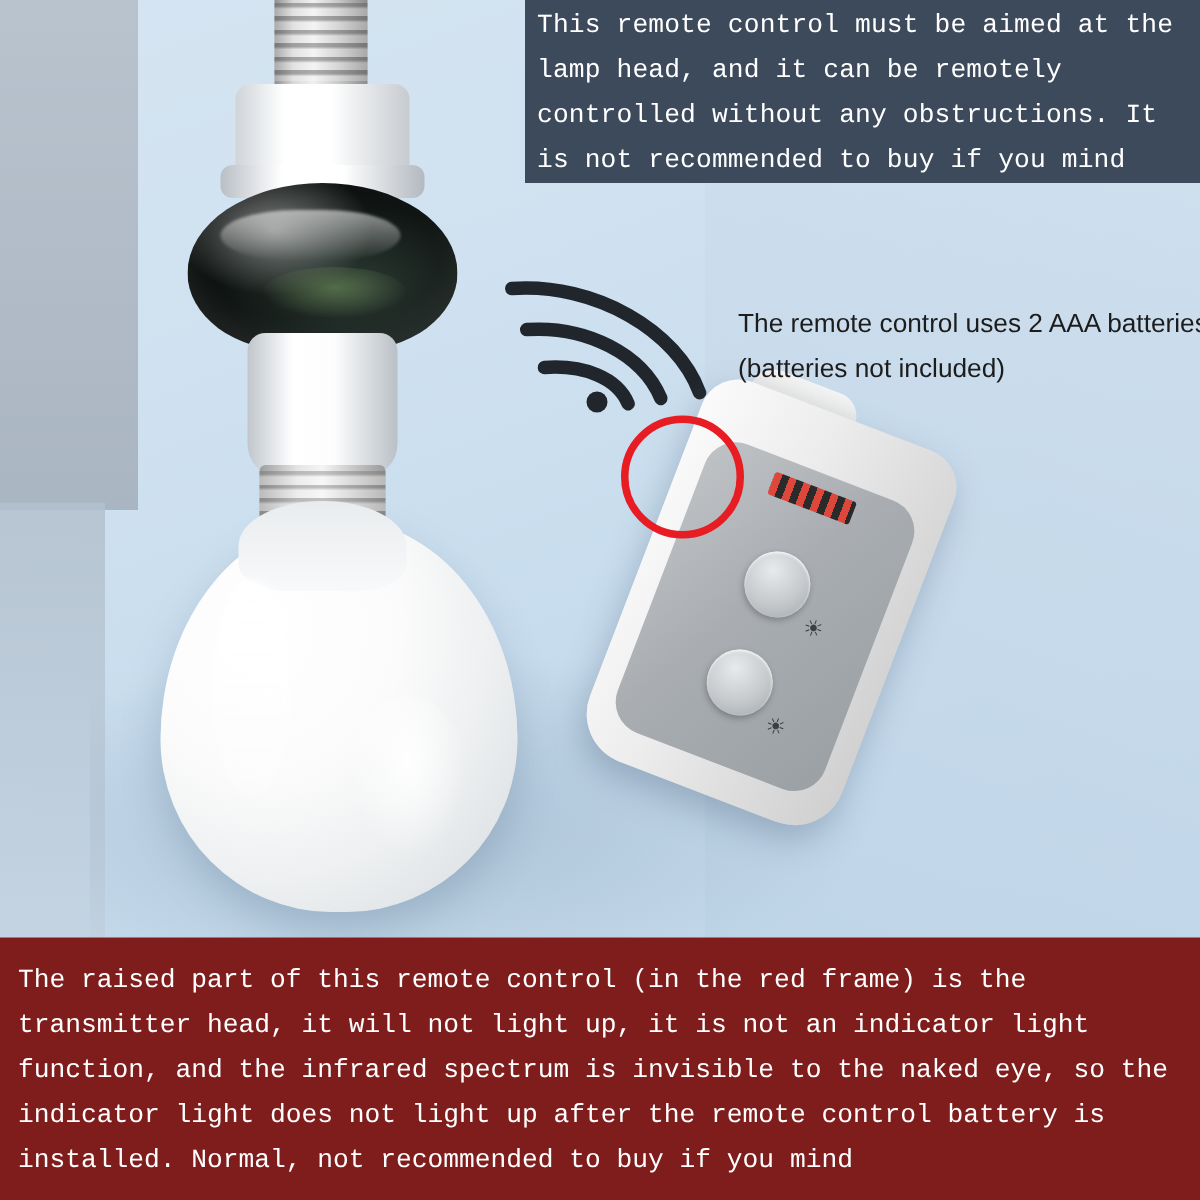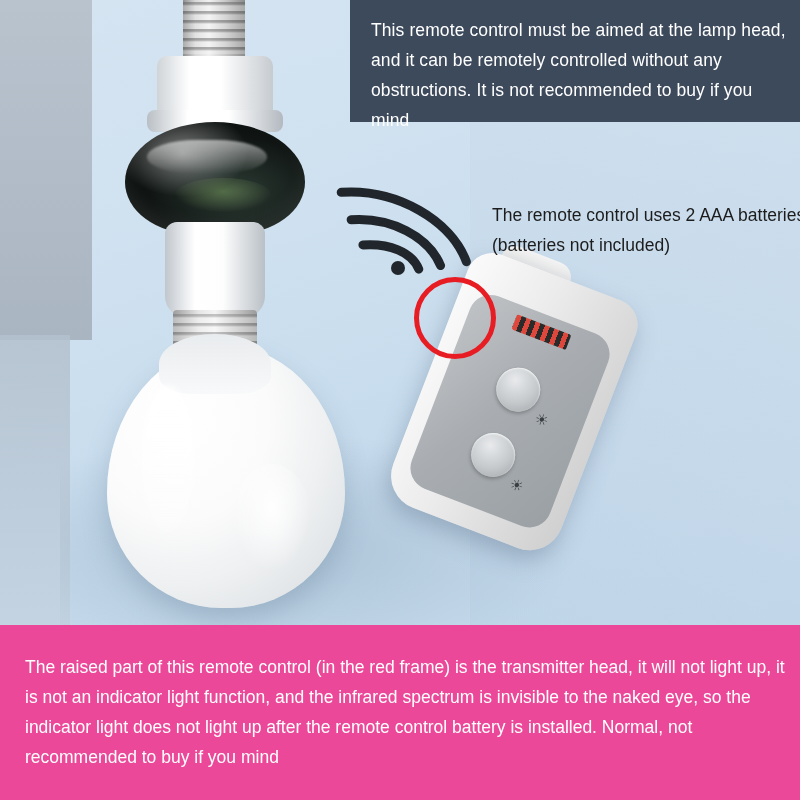--- a/index.html
+++ b/index.html
@@ -260,29 +260,30 @@
     width: 320px;
     color: #1c1c1c;
     font-size: 17.5px;
     line-height: 30px;
     margin-left: 20px;
   }
   .caption-bottom {
     position: absolute;
     left: 0; top: 625px;
     width: 800px; height: 175px;
-    background: #ec4899;
+    background: #7f1d1d;
     color: #ffffff;
     font-size: 17.5px;
     line-height: 30px;
     padding: 14px 2px 0 12px;
     box-sizing: border-box;
   }
   .caption-bottom p, .caption-top p {
-    margin: 13px;
+    margin: 0;
+    font-family: Liberation Mono, monospace;
   }
 </style>
 </head>
 <body>
 
 <div class="stage">
 
   <div class="bg-sky"></div>
   <div class="bg-gray-block"></div>
   <div class="bg-gray-block2"></div>

